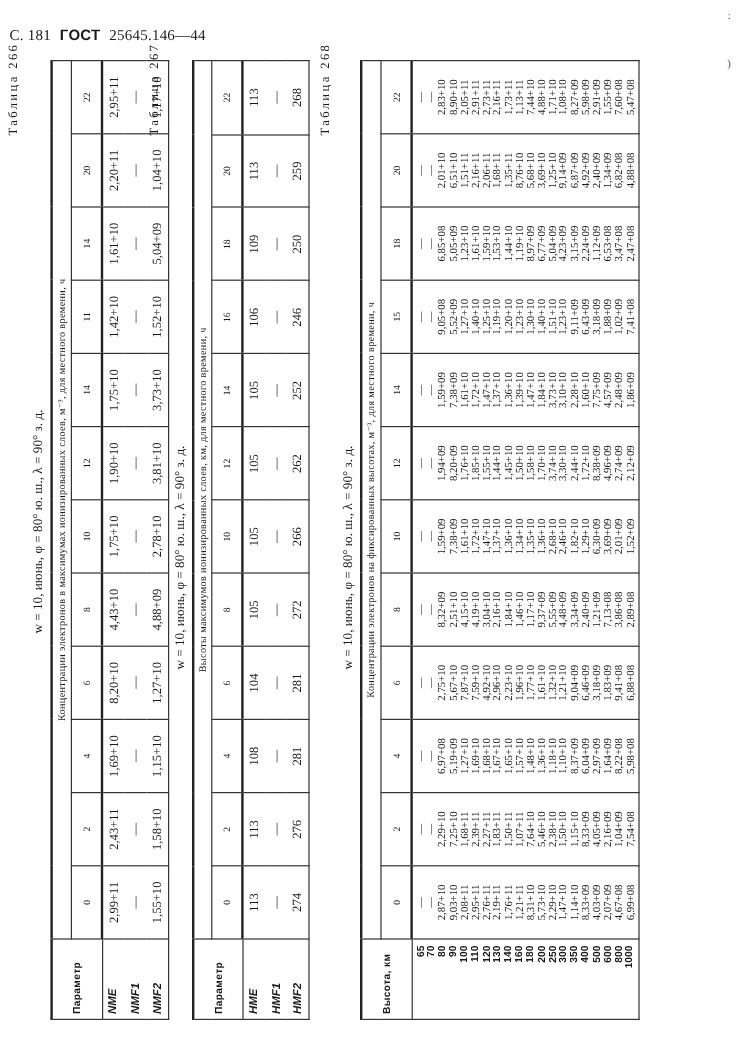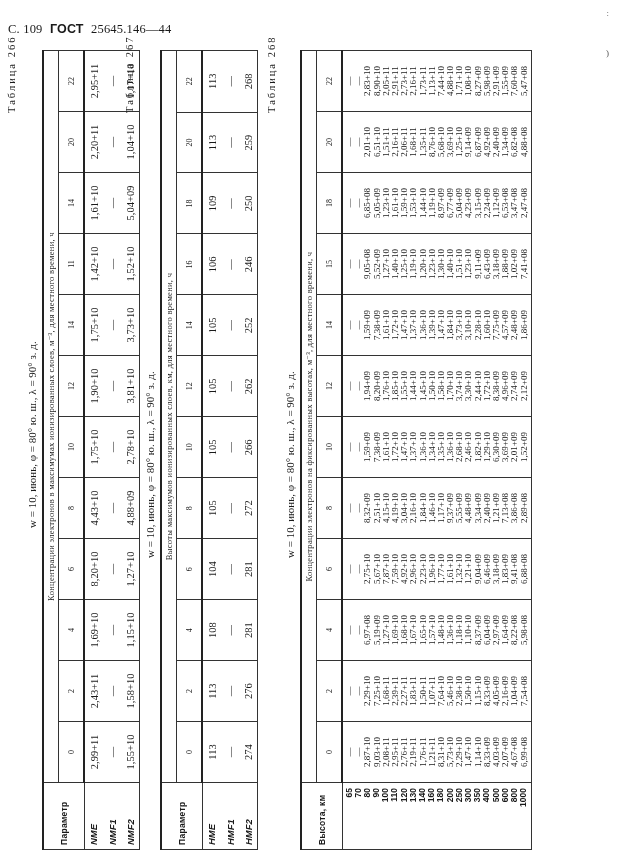--- a/index.html
+++ b/index.html
@@ -25,21 +25,21 @@
            font-style:italic; font-size:9.5px; padding-left:4px; width:58px; }
   th.param { font-style:normal; font-weight:bold; font-size:8.5px; }
   table.t268 tbody td { font-size:9px; line-height:9.2px; height:auto; padding:2px 2px; vertical-align:top; }
   table.t268 td.alt { font-family:"Liberation Sans", sans-serif; font-weight:bold; font-size:8.5px; text-align:right; padding-right:5px; }
   .stack div { height:9.2px; }
 </style>
 </head>
 <body>
 
 <div class="page-header">
-  <span>С. 109</span>
+  <span>С. 181</span>
   <span class="gost">ГОСТ</span>
   <span>25645.146—44</span>
 </div>
 <div class="edge-mark" style="top:8px">:</div>
 <div class="edge-mark" style="top:48px">)</div>
 
 <div class="rot">
 
   <div class="tcap" style="left:745px; top:2px;">Таблица 266</div>
   <div class="cond" style="left:330px; top:22px;">w = 10, июнь, φ = 80° ю. ш., λ = 90° з. д.</div>

